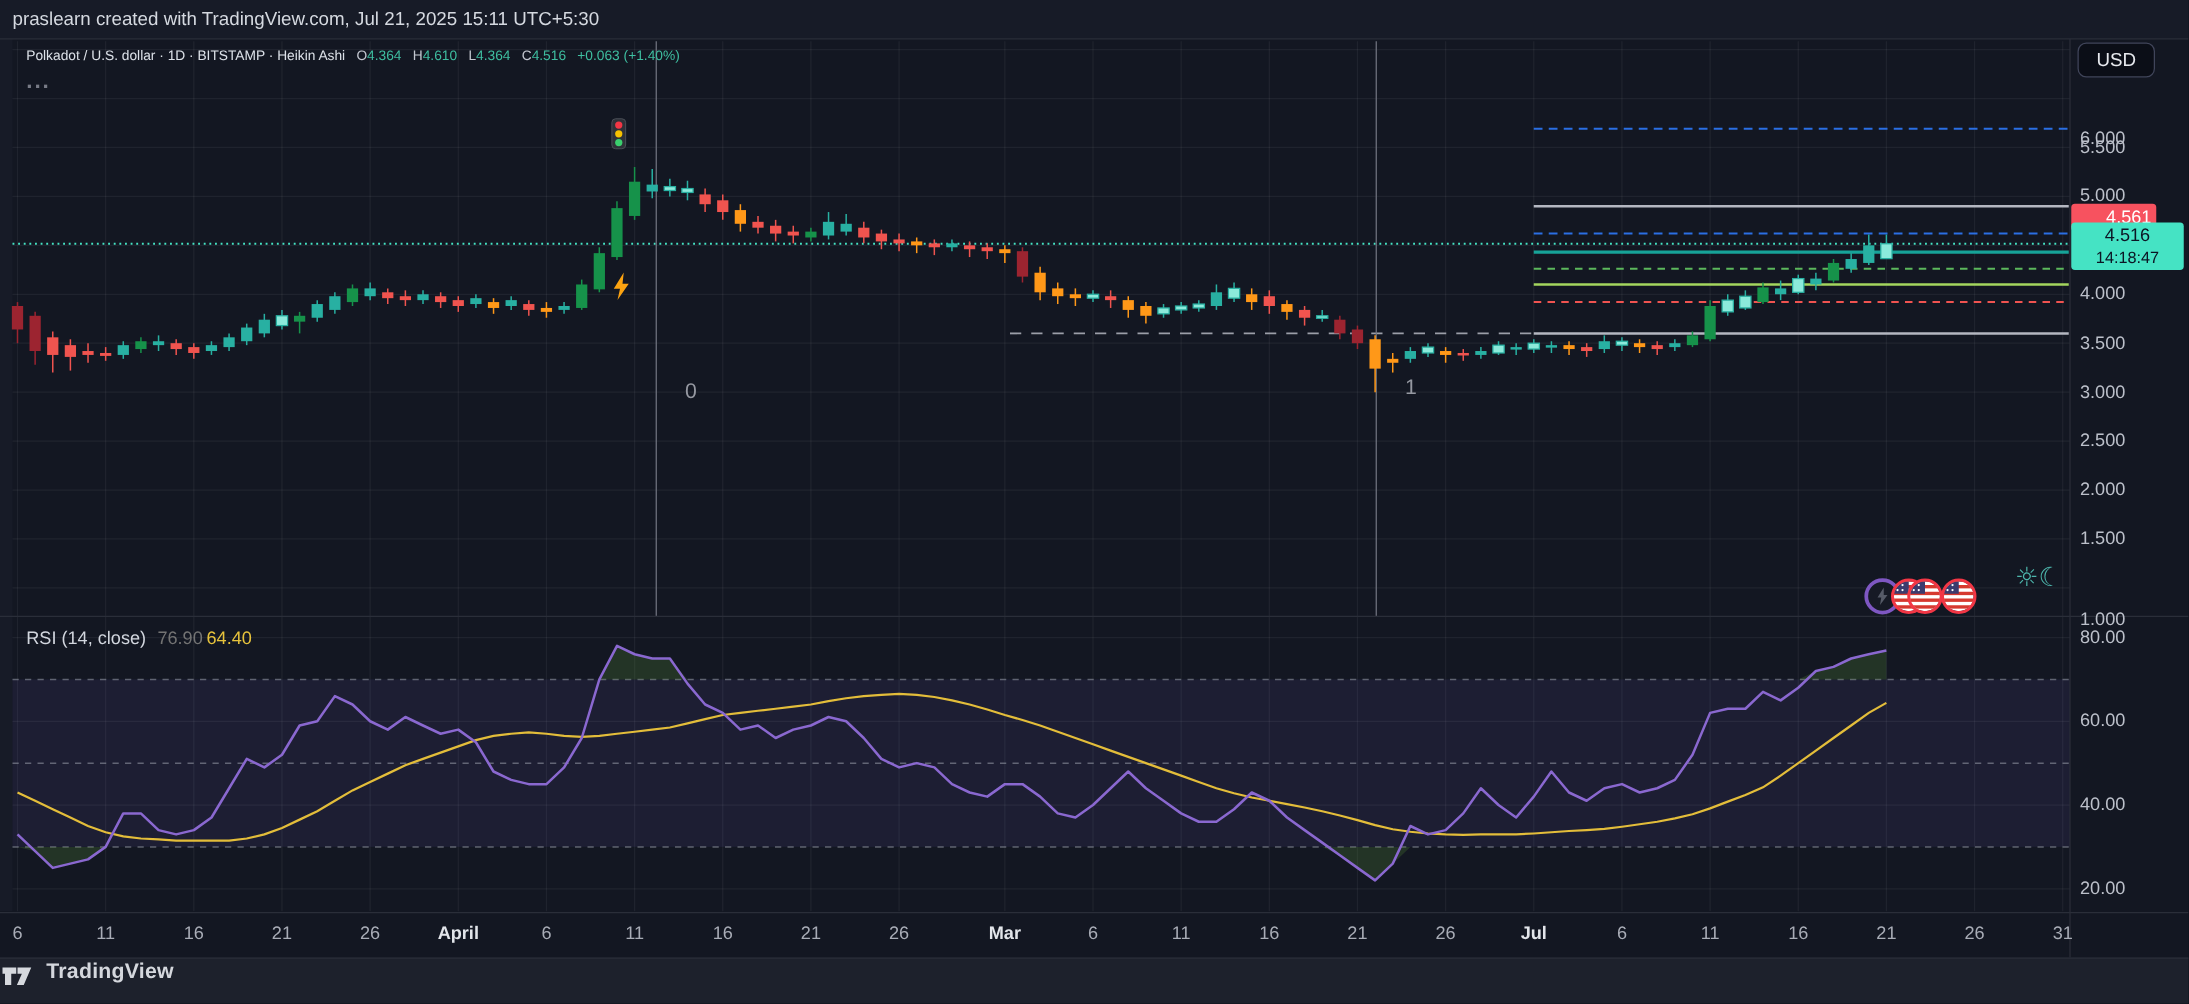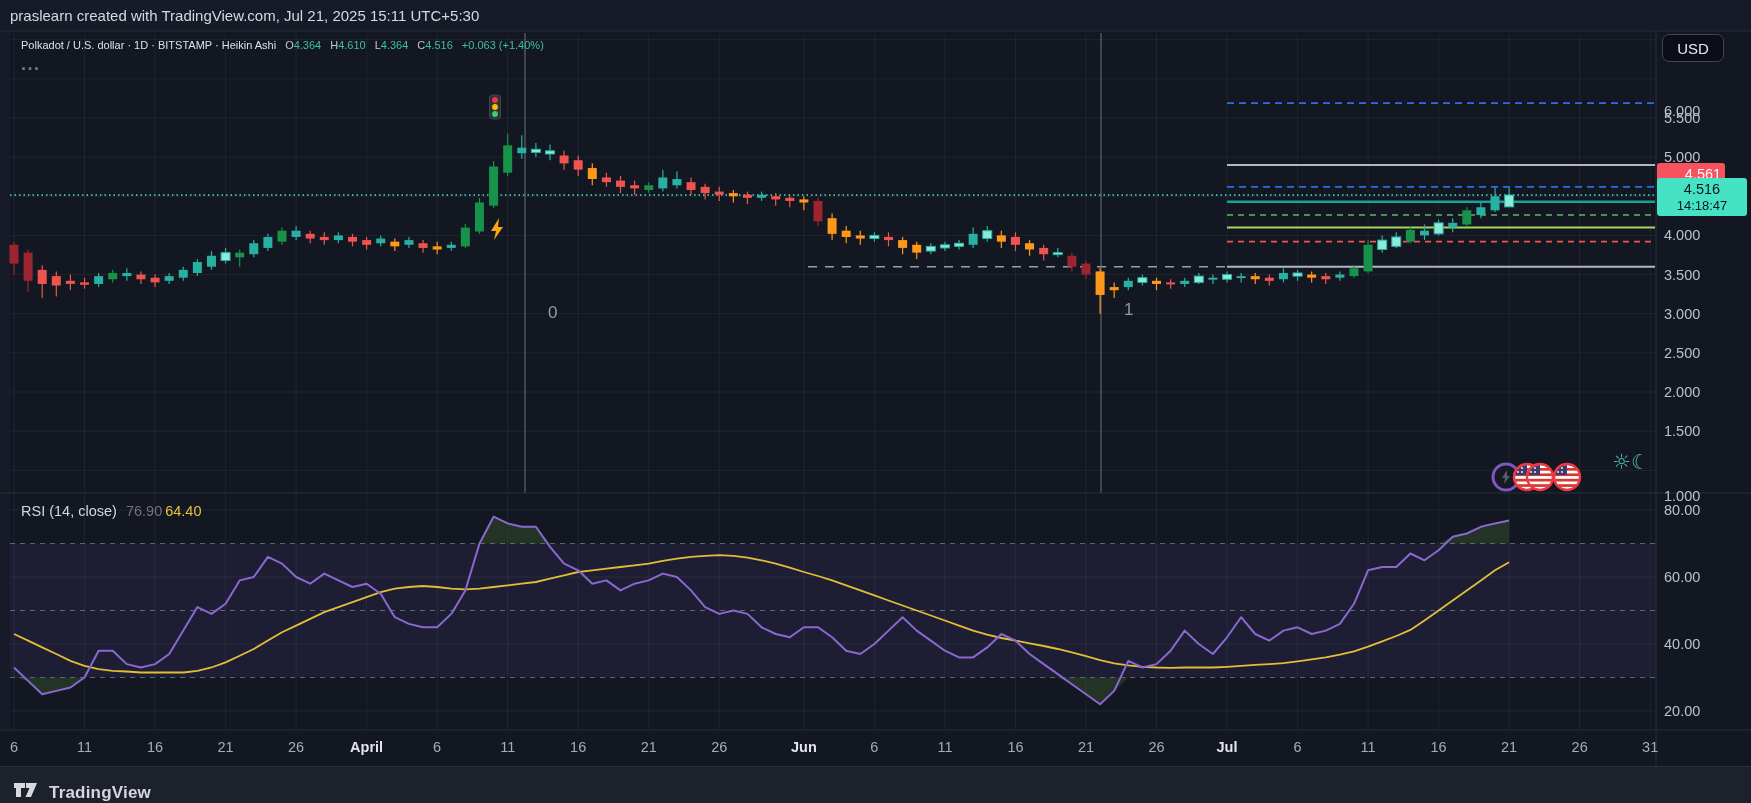--- a/index.html
+++ b/index.html
@@ -22,21 +22,21 @@
   .rsi-v2 { color:#e7c33c; margin-left:3px; }
   #price-axis { position:absolute; left:1656px; top:30px; width:95px; height:700px; }
   #time-axis  { position:absolute; left:0; top:730px; width:1656px; height:36px; }
   .price-label { position:absolute; left:8px; color:#bcc0ca; font-size:14.5px; transform:translateY(-50%); }
   .time-label  { position:absolute; top:9px; color:#a8acb6; font-size:14.5px; transform:translateX(-50%); }
   .time-label.month { color:#e2e5ea; font-weight:700; }
   .tag { position:absolute; left:1px; text-align:center; border-radius:3px; line-height:1.25; }
   .tag.alert { background:#f7525f; color:#ffffff; width:68px; font-size:14.5px; padding:2px 0; }
   .tag.last  { background:#45e3c4; color:#0c1524; width:90px; font-size:14.5px; padding:2px 2px; }
   .bottom-bar { position:absolute; left:0; top:766px; width:100%; height:37px; background:#1d212c;
-                border-top:1px solid #2a2e39; display:flex; align-items:flex-end; padding-left:12px; gap:10px; }
+                border-top:1px solid #2a2e39; display:flex; align-items:flex-start; gap:10px; }
   .brand { color:#d4d7dd; font-size:17px; font-weight:600; letter-spacing:.2px; }
 </style>
 </head>
 <body>
 
 <div id="app">
   <div class="attribution">praslearn created with TradingView.com, Jul 21, 2025 15:11 UTC+5:30</div>
 
   <svg id="chart-svg" width="1751" height="803">
       <rect x="0" y="31" width="10" height="698" fill="#171b27"></rect>
@@ -445,21 +445,21 @@
       <div class="time-label" style="left: 84.525px;">11</div>
       <div class="time-label" style="left: 155.05px;">16</div>
       <div class="time-label" style="left: 225.575px;">21</div>
       <div class="time-label" style="left: 296.1px;">26</div>
       <div class="time-label month" style="left: 366.625px;">April</div>
       <div class="time-label" style="left: 437.15px;">6</div>
       <div class="time-label" style="left: 507.675px;">11</div>
       <div class="time-label" style="left: 578.2px;">16</div>
       <div class="time-label" style="left: 648.725px;">21</div>
       <div class="time-label" style="left: 719.25px;">26</div>
-      <div class="time-label month" style="left: 803.88px;">Jun</div>
+      <div class="time-label month" style="left: 803.88px;">Mar</div>
       <div class="time-label" style="left: 874.405px;">6</div>
       <div class="time-label" style="left: 944.93px;">11</div>
       <div class="time-label" style="left: 1015.46px;">16</div>
       <div class="time-label" style="left: 1085.98px;">21</div>
       <div class="time-label" style="left: 1156.51px;">26</div>
       <div class="time-label month" style="left: 1227.03px;">Jul</div>
       <div class="time-label" style="left: 1297.56px;">6</div>
       <div class="time-label" style="left: 1368.08px;">11</div>
       <div class="time-label" style="left: 1438.61px;">16</div>
       <div class="time-label" style="left: 1509.13px;">21</div>

